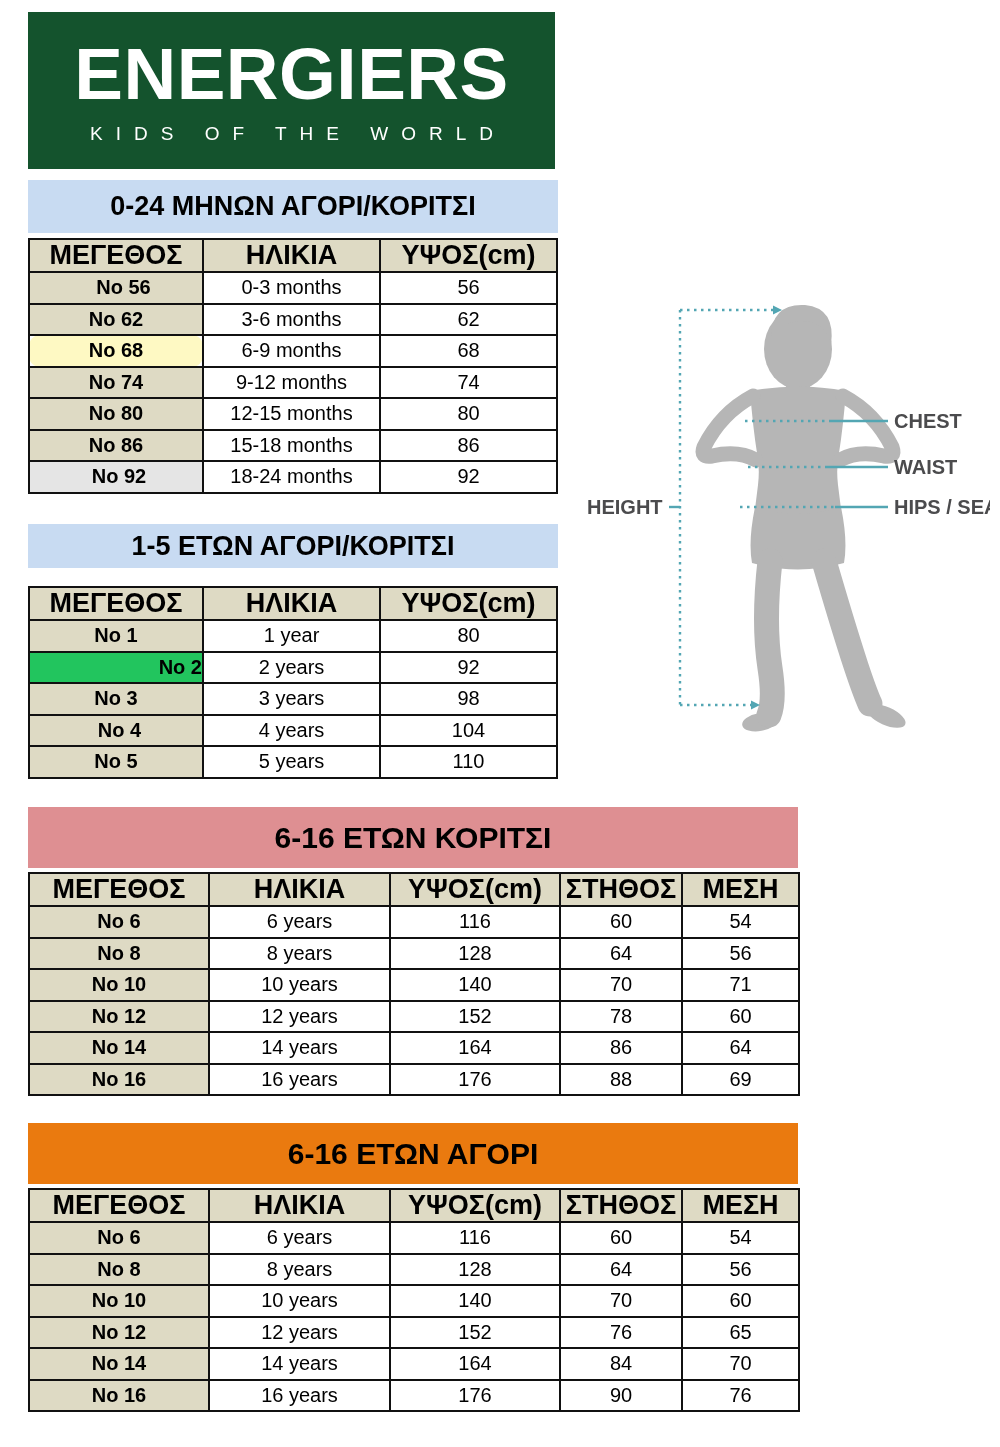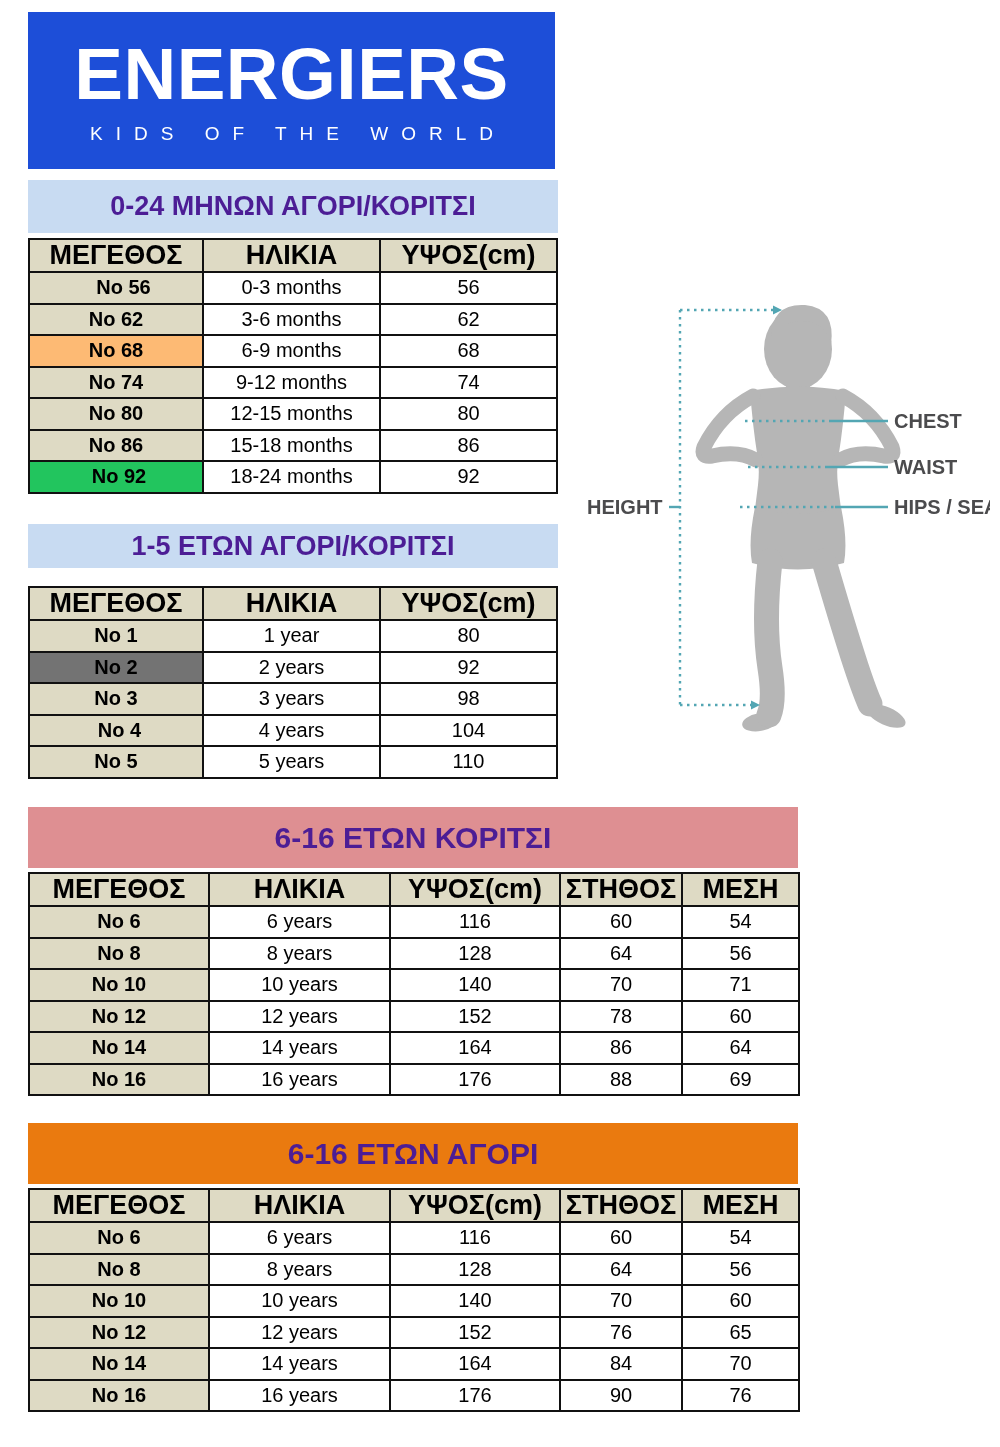--- a/index.html
+++ b/index.html
@@ -16,21 +16,21 @@
     color:#fff; font-weight:bold; font-size:73px; line-height:1; letter-spacing:0.5px;
     font-family:"Liberation Sans", sans-serif;
   }
   .tagline {
     color:#fff; font-size:19px; font-weight:normal; letter-spacing:13px;
     margin-top:13px; white-space:nowrap; padding-left:13px;
   }
   
   .sec-title {
     position:absolute; left:28px; display:flex; align-items:center; justify-content:center;
-    font-weight:bold; color:#4c1d95;
+    font-weight:bold; color:#000000;
   }
   .sec-title.small { width:530px; height:53px; font-size:27px; }
   .sec-title.large { width:770px; height:61px; font-size:30px; }
   
   table.sizes {
     position:absolute; left:28px; border-collapse:collapse; table-layout:fixed;
     background:#fff;
   }
   table.sizes.narrow { width:528px; }
   table.sizes.wide { width:770px; }
@@ -42,21 +42,21 @@
   .sizes td.size-col { font-weight:bold; }
   
   .figure { position:absolute; left:585px; top:293px; }
   .dash { stroke-dasharray:2.5 4.5; }
 </style>
 </head>
 <body>
 
 <div class="page">
 
-  <div class="logo" style="background-color: #1d4ed8;">
+  <div class="logo" style="background-color: #14532d;">
     <div class="brand">ENERGIERS</div>
     <div class="tagline">KIDS OF THE WORLD</div>
   </div>
 
   <div class="sec-title small" style="top: 180px; background-color: rgb(200, 219, 242);">0-24 ΜΗΝΩΝ ΑΓΟΡΙ/ΚΟΡΙΤΣΙ</div>
   <table class="sizes narrow" style="top:238px;">
     <colgroup>
         <col style="width:174px">
         <col style="width:177px">
         <col style="width:177px">
@@ -73,41 +73,41 @@
           <td class="size-col" style="background-color: rgb(222, 218, 196); padding-left: 15px;">No 56</td>
           <td>0-3 months</td>
           <td>56</td>
         </tr>
         <tr>
           <td class="size-col" style="background-color: rgb(222, 218, 196);">No 62</td>
           <td>3-6 months</td>
           <td>62</td>
         </tr>
         <tr>
-          <td class="size-col" style="background-color: #fdba74;">No 68</td>
+          <td class="size-col" style="background-color: #fef9c3; border-radius: 11px;">No 68</td>
           <td>6-9 months</td>
           <td>68</td>
         </tr>
         <tr>
           <td class="size-col" style="background-color: rgb(222, 218, 196);">No 74</td>
           <td>9-12 months</td>
           <td>74</td>
         </tr>
         <tr>
           <td class="size-col" style="background-color: rgb(222, 218, 196); margin-left: 8px;">No 80</td>
           <td>12-15 months</td>
           <td>80</td>
         </tr>
         <tr>
           <td class="size-col" style="background-color: rgb(222, 218, 196);">No 86</td>
           <td>15-18 months</td>
           <td>86</td>
         </tr>
         <tr>
-          <td class="size-col" style="background-color: #22c55e; padding-left: 6px;">No 92</td>
+          <td class="size-col" style="background-color: #e5e5e5; padding-left: 6px;">No 92</td>
           <td>18-24 months</td>
           <td>92</td>
         </tr>
       </tbody>
   </table>
 
   <div class="sec-title small" style="top: 524px; height: 44px; background-color: rgb(200, 219, 242);">1-5 ΕΤΩΝ ΑΓΟΡΙ/ΚΟΡΙΤΣΙ</div>
   <table class="sizes narrow" style="top:586px;">
     <colgroup>
         <col style="width:174px">
@@ -121,21 +121,21 @@
           <th style="background-color: rgb(222, 218, 196);">ΥΨΟΣ(cm)</th>
         </tr>
       </thead>
     <tbody>
         <tr>
           <td class="size-col" style="background-color: rgb(222, 218, 196);">No 1</td>
           <td>1 year</td>
           <td>80</td>
         </tr>
         <tr>
-          <td class="size-col" style="background-color: #737373;">No 2</td>
+          <td class="size-col" style="background-color: #22c55e; text-align: right;">No 2</td>
           <td>2 years</td>
           <td>92</td>
         </tr>
         <tr>
           <td class="size-col" style="background-color: rgb(222, 218, 196);">No 3</td>
           <td>3 years</td>
           <td>98</td>
         </tr>
         <tr>
           <td class="size-col" style="background-color: rgb(222, 218, 196); padding-left: 7px;">No 4</td>

